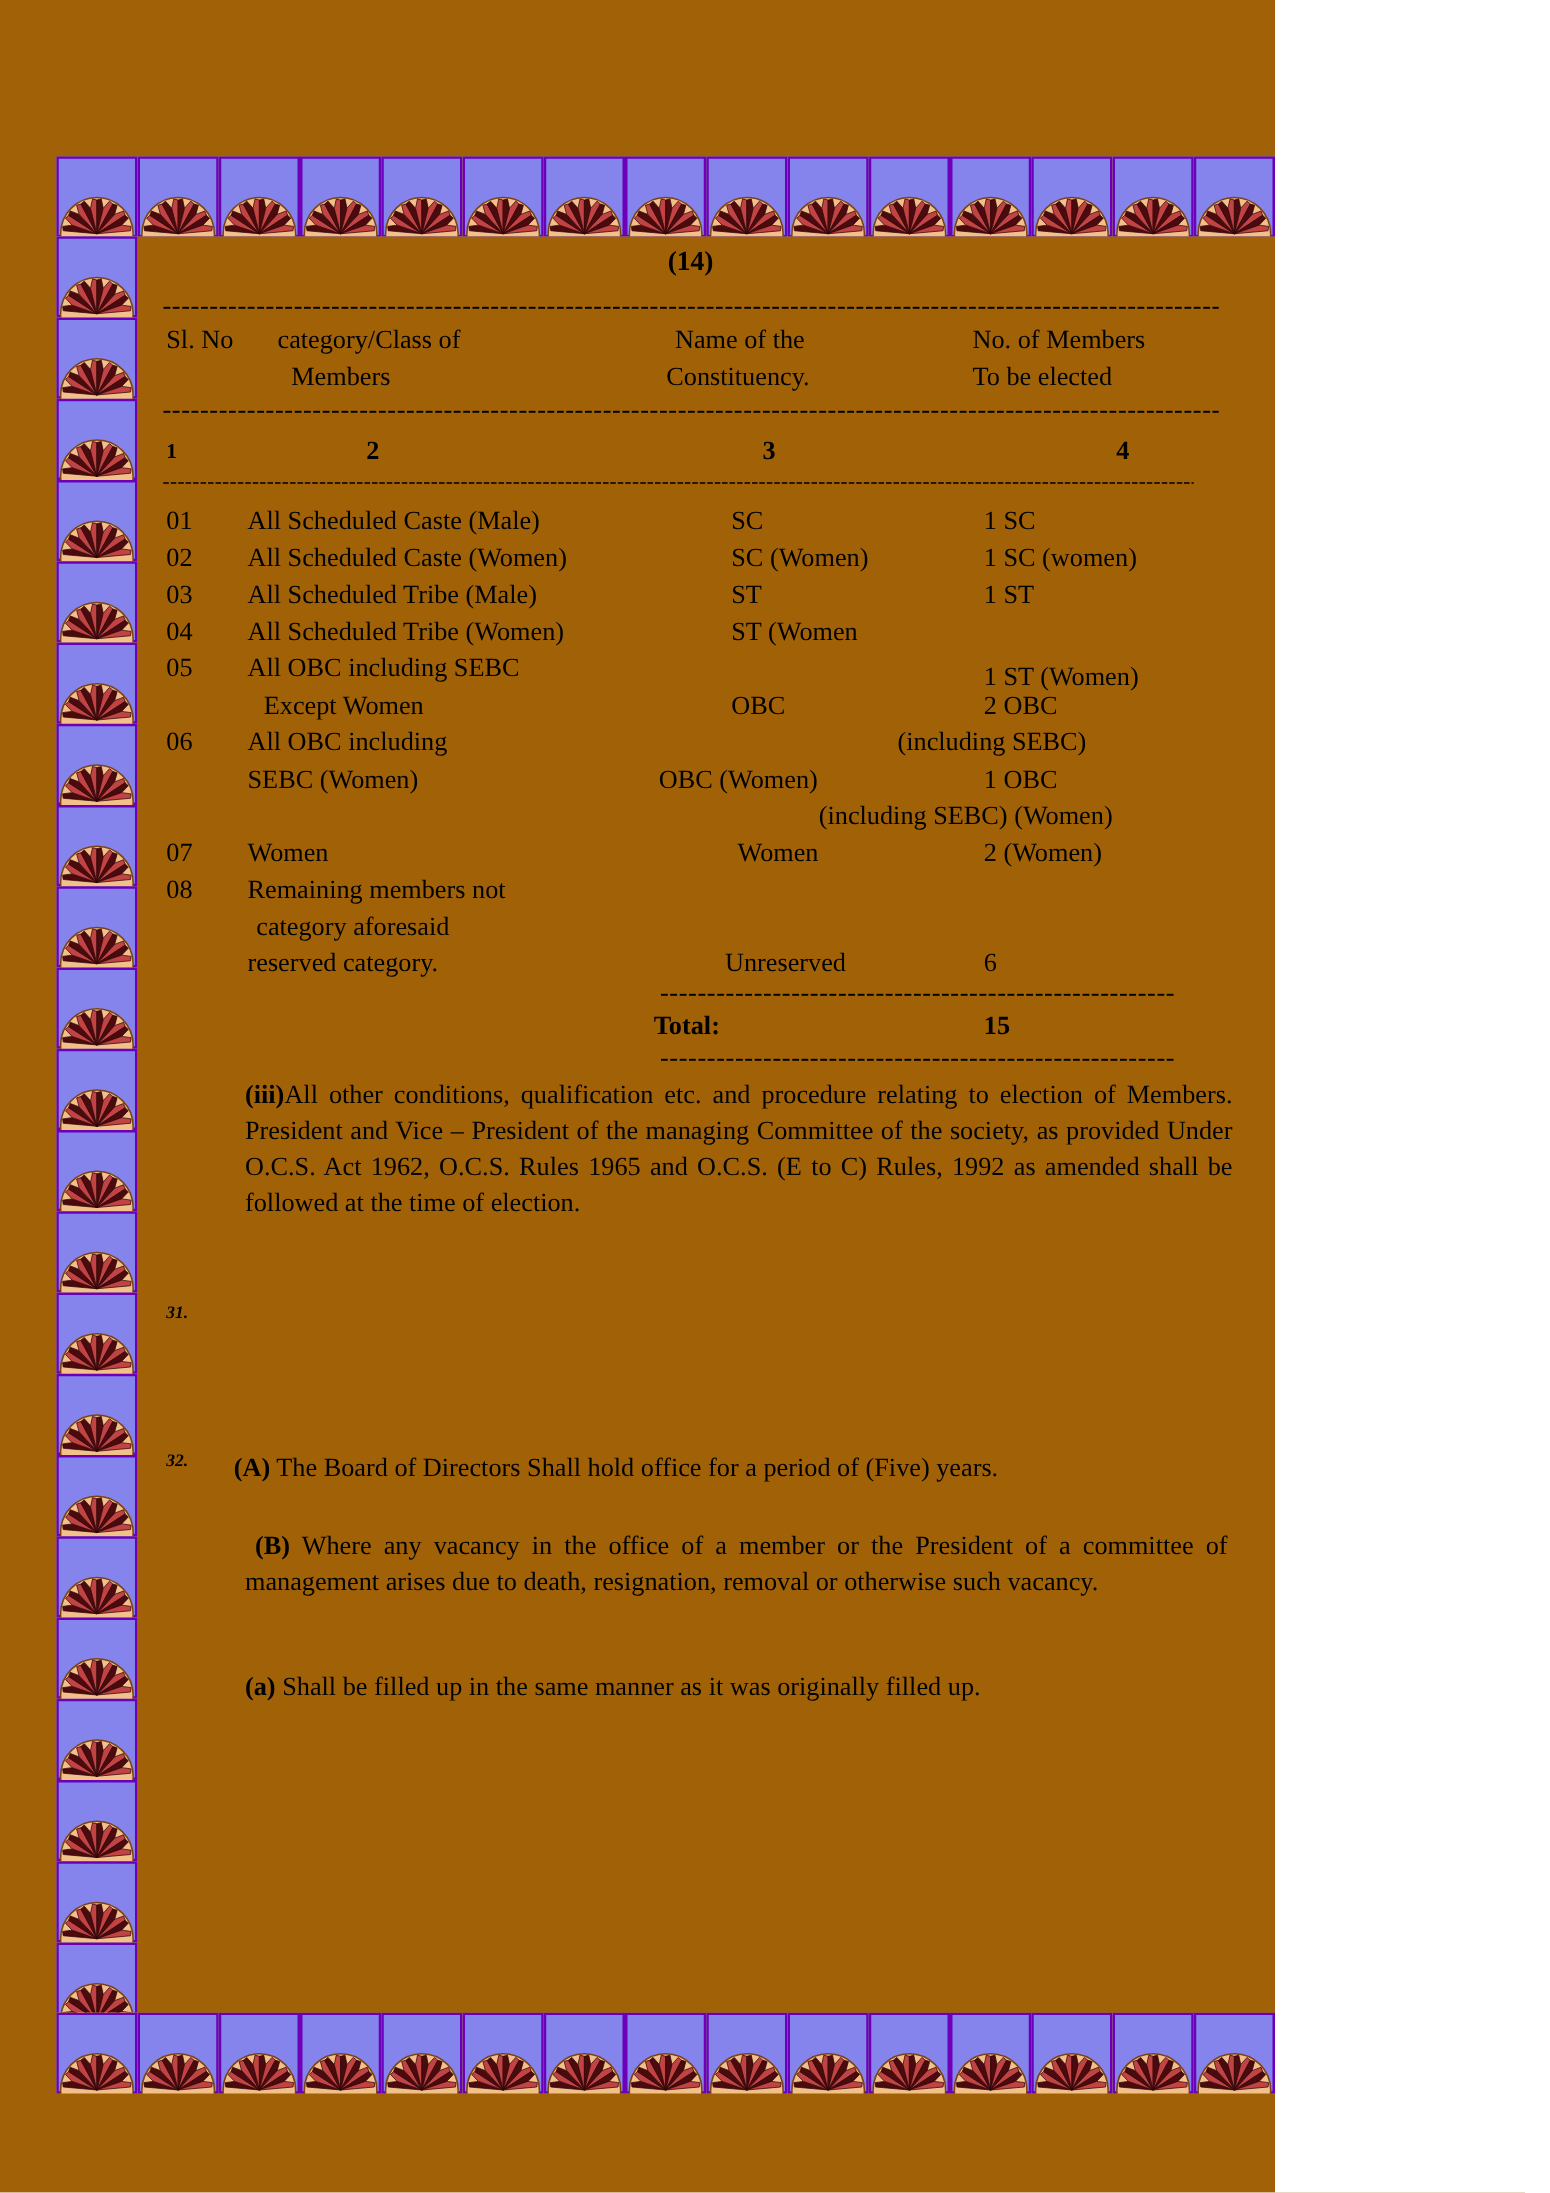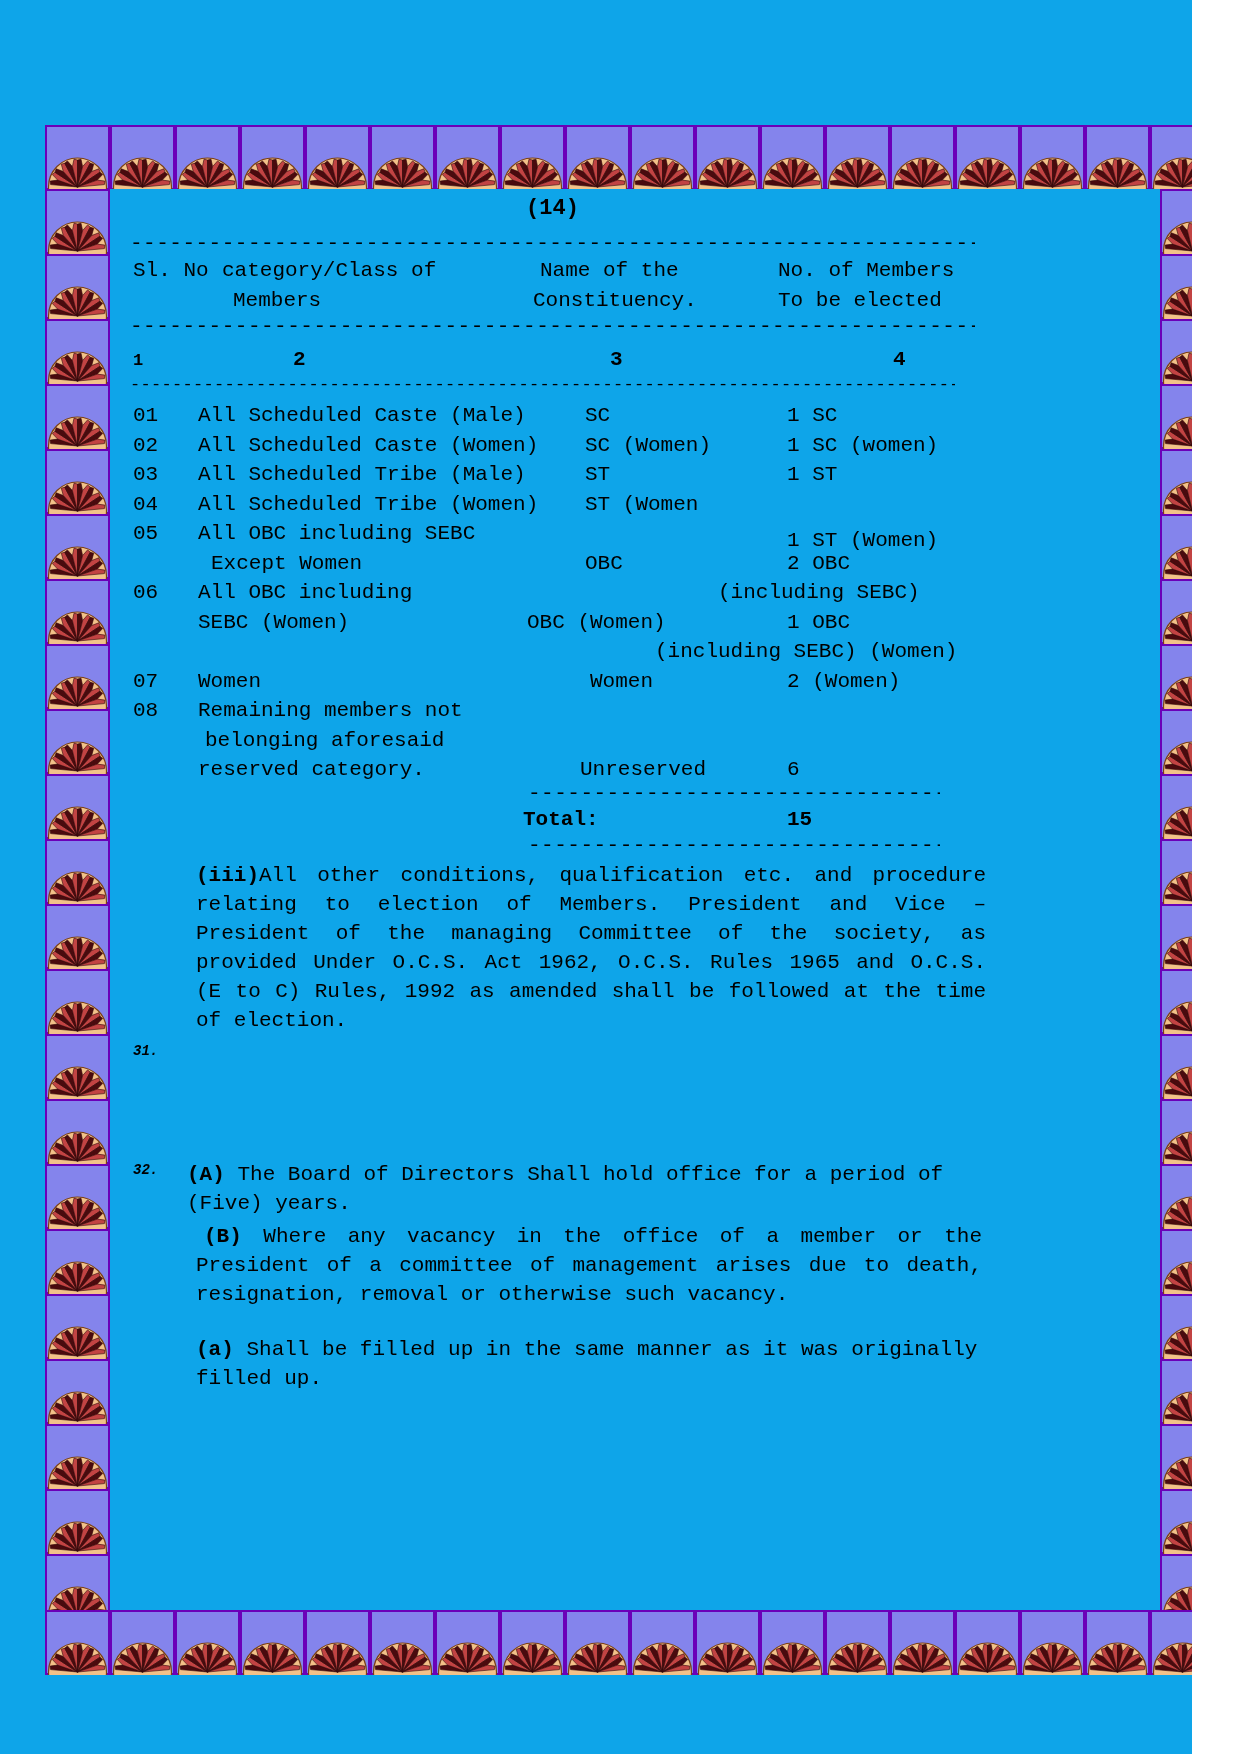--- a/index.html
+++ b/index.html
@@ -1,17 +1,17 @@
 <!DOCTYPE html>
 <html><head>
 <meta charset="utf-8">
 <style>
   html,body{margin:0;padding:0;background:#fff;}
-  .page{position:relative;width:1192px;height:1754px;background:#0ea5e9;
-        font-family:Liberation Mono, monospace;color:#000;overflow:hidden;}
+  .page{position:relative;width:1020px;height:1754px;background:#a16207;
+        font-family:Liberation Serif, serif;color:#000;overflow:hidden;}
   .strip{position:absolute;display:flex;overflow:hidden;}
   .strip.vert{flex-direction:column;}
   .strip svg{flex:0 0 auto;display:block;}
   .content{position:absolute;left:115px;top:190px;width:1045px;height:1420px;}
   .abs{position:absolute;white-space:nowrap;}
   .fs{font-size:21px;line-height:26px;}
   .pagenum{font-weight:bold;font-size:22px;text-align:center;}
   .dashline{position:absolute;overflow:hidden;white-space:nowrap;
             font-size:21px;line-height:14px;height:15px;letter-spacing:0.5px;}
   .dash-fine{font-size:17px;letter-spacing:0.3px;}
@@ -1449,21 +1449,21 @@
         <span class="abs fs" style="left: 83px; top: 420px;">SEBC (Women)</span>
         <span class="abs fs" style="left: 412px; top: 420px;">OBC (Women)</span>
         <span class="abs fs" style="left: 672px; top: 420px;">1 OBC</span>
         <span class="abs fs" style="left: 540px; top: 449px;">(including SEBC) (Women)</span>
         <span class="abs fs" style="left: 18px; top: 479px;">07</span>
         <span class="abs fs" style="left: 83px; top: 479px;">Women</span>
         <span class="abs fs" style="left: 475px; top: 479px;">Women</span>
         <span class="abs fs" style="left: 672px; top: 479px;">2 (Women)</span>
         <span class="abs fs" style="left: 18px; top: 508px;">08</span>
         <span class="abs fs" style="left: 83px; top: 508px;">Remaining members not</span>
-        <span class="abs fs" style="left: 90px; top: 538px;">belonging aforesaid</span>
+        <span class="abs fs" style="left: 90px; top: 538px;">category aforesaid</span>
         <span class="abs fs" style="left: 83px; top: 567px;">reserved category.</span>
         <span class="abs fs" style="left: 465px; top: 567px;">Unreserved</span>
         <span class="abs fs" style="left: 672px; top: 567px;">6</span>
       </div>
 
     <div class="dashline" style="left:413px;top:597px;width:412px;">------------------------------------------------------------------------------------------------------------------------------------------------------------------------------------------------------------------------------------------------------------------------------------------------------------</div>
     <span class="abs fs bold" style="left:408px;top:617px;">Total:</span>
     <span class="abs fs bold" style="left:672px;top:617px;">15</span>
     <div class="dashline" style="left:413px;top:649px;width:412px;">------------------------------------------------------------------------------------------------------------------------------------------------------------------------------------------------------------------------------------------------------------------------------------------------------------</div>
 

